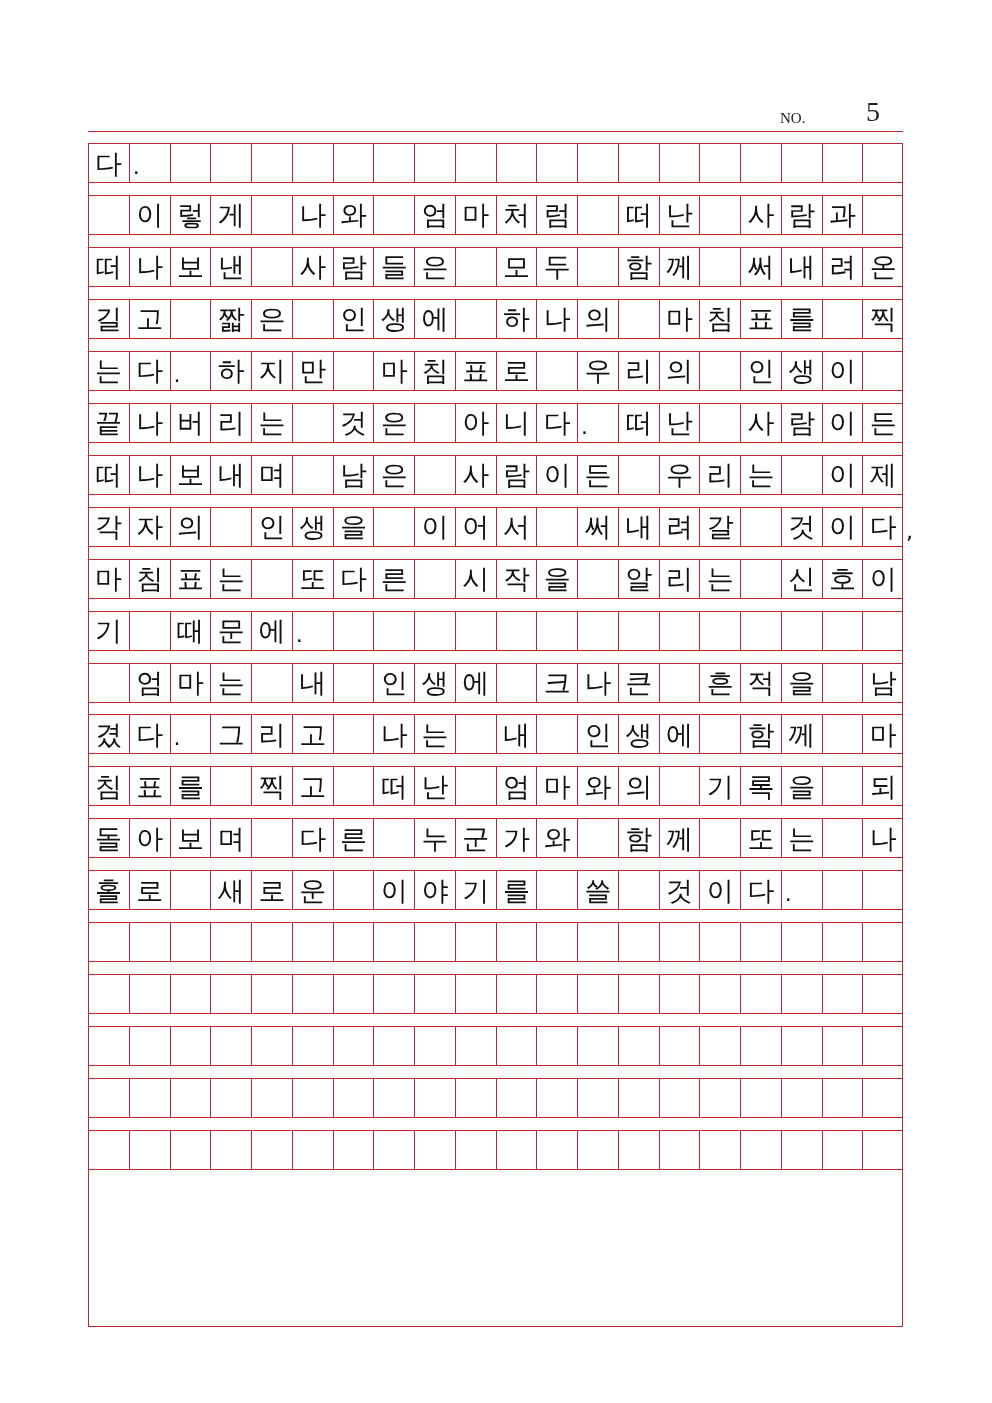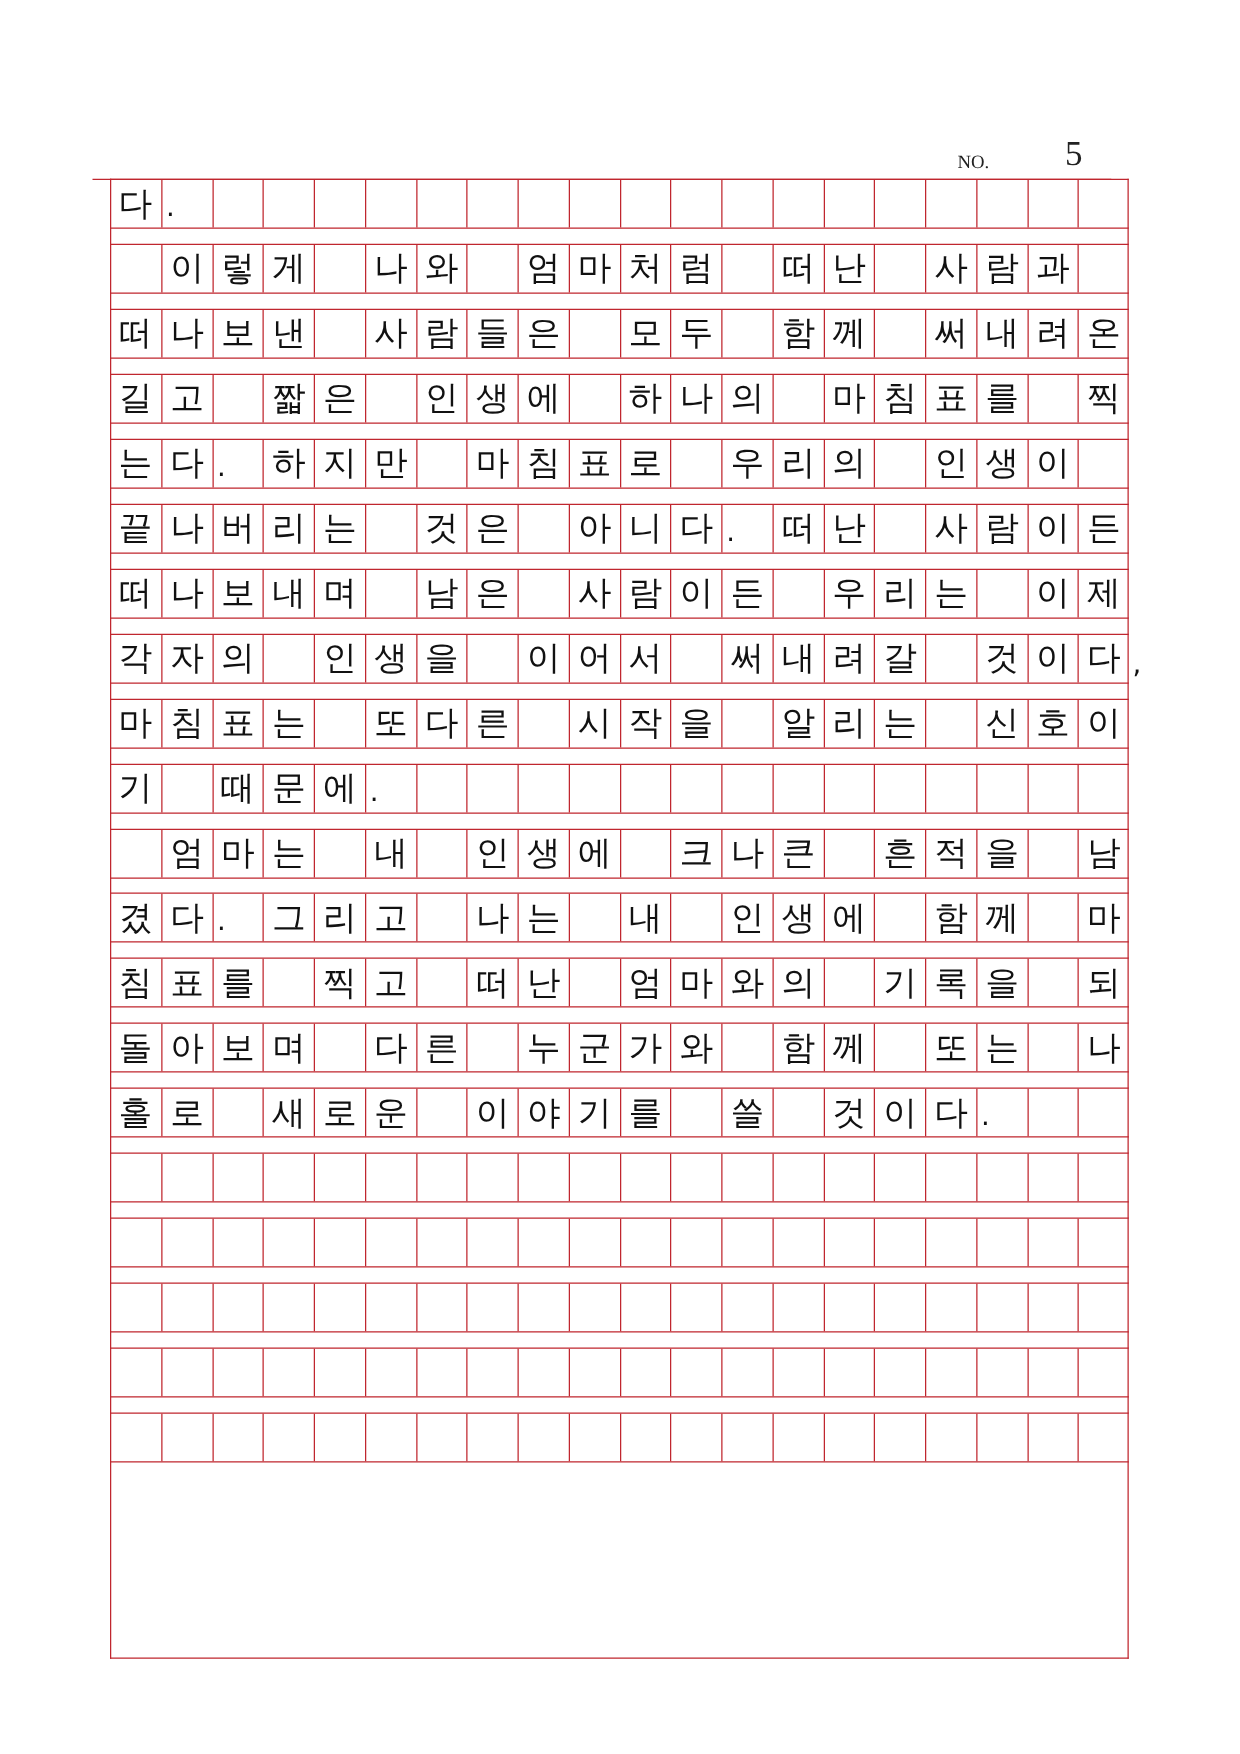--- a/index.html
+++ b/index.html
@@ -9,26 +9,25 @@
     }
     body {
       width: 992px;
       height: 1403px;
       position: relative;
       overflow: hidden;
       font-family: "DejaVu Sans", sans-serif;
     }
     .page-header {
       position: absolute;
-      left: 74px;
+      left: 88px;
       top: 90px;
       width: 815px;
       height: 41px;
       border-bottom: 1.5px solid #c0262e;
-      margin-top: 12px;
     }
     .no-label {
       position: absolute;
       left: 692px;
       top: 20px;
       font-family: "Liberation Serif", serif;
       font-size: 15px;
       color: #222;
       letter-spacing: 0px;
     }

